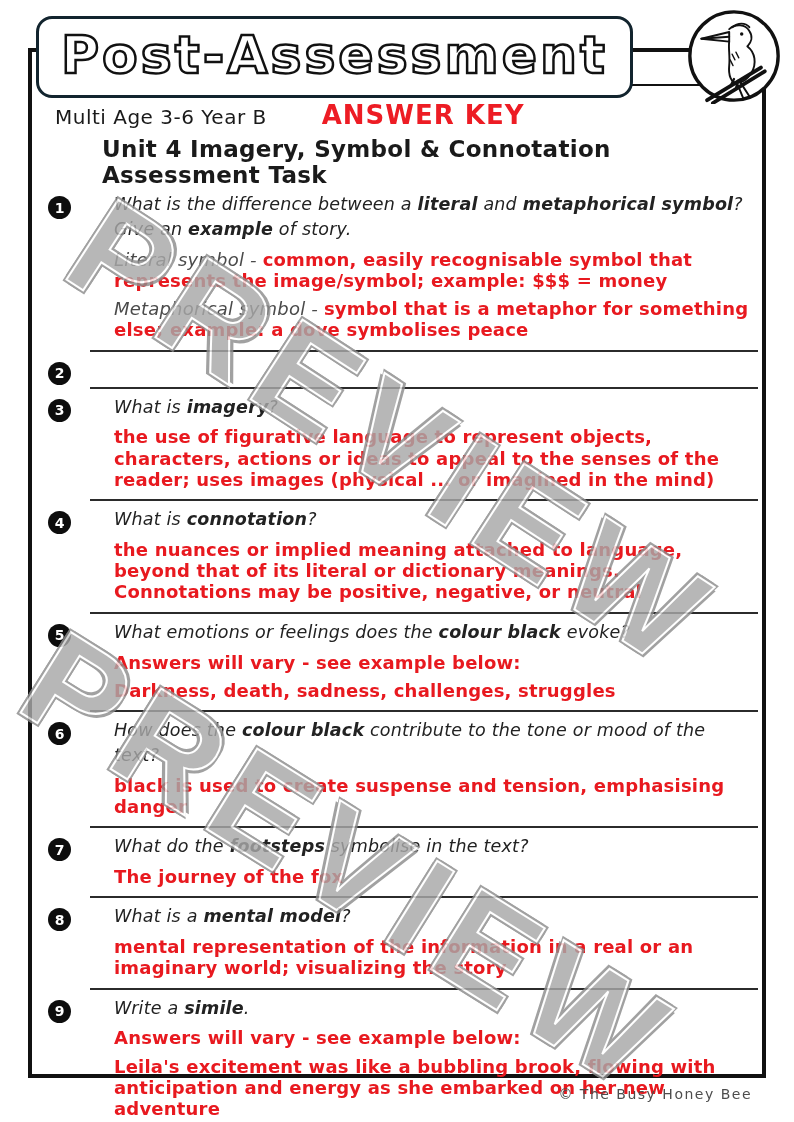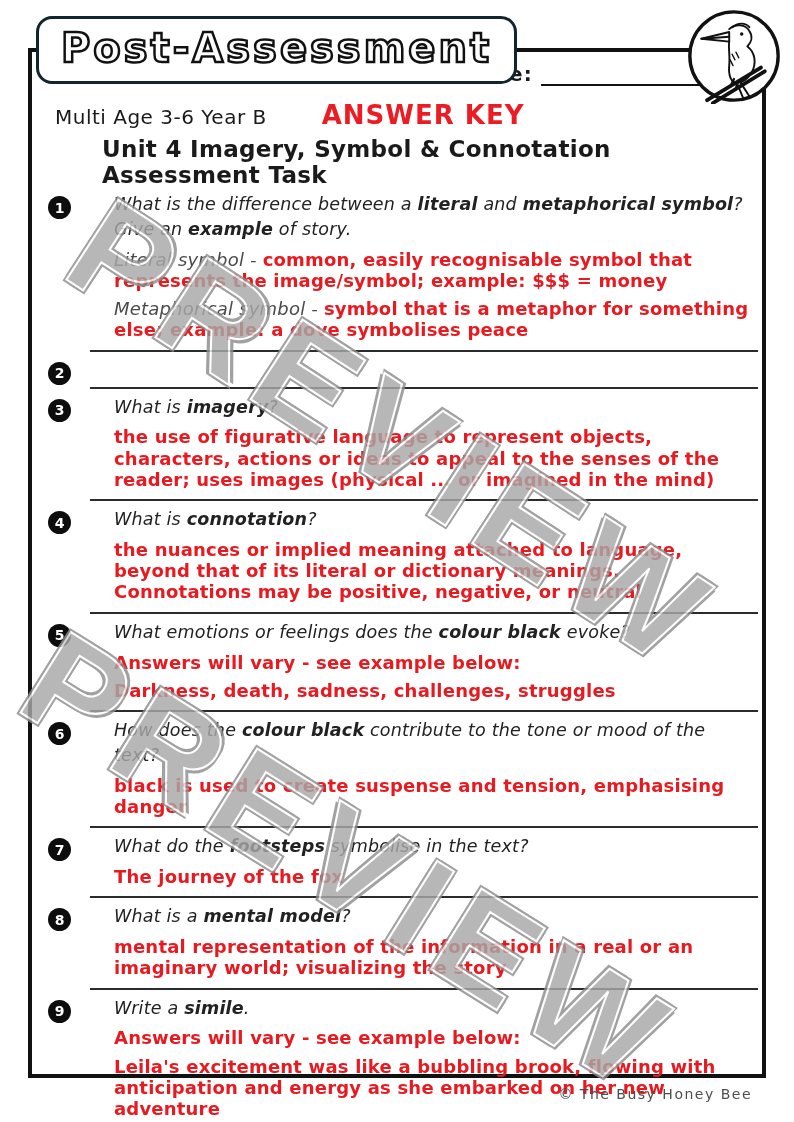--- a/index.html
+++ b/index.html
@@ -16,21 +16,21 @@
     position:absolute; left:28px; top:48px; width:738px; height:1030px;
     border:4px solid #111;
   }
   .badge-box {
     position:absolute; left:36px; top:16px; z-index:3;
     background:#fff; border:3px solid #12242e; border-radius:16px;
     padding:6px 22px 10px 22px;
   }
   .badge-text {
     font-family:"DejaVu Sans", sans-serif;
-    font-weight:bold; font-size:40px; letter-spacing:3px;
+    font-weight:bold; font-size:52px; letter-spacing:3px;
     color:#ffffff; -webkit-text-stroke:2.5px #111;
     text-stroke:2.5px #111;
   }
   .bird-wrap { position:absolute; left:686px; top:8px; z-index:3; }
   .name-row { position:absolute; left:455px; top:62px; z-index:2; display:flex; align-items:flex-end; }
   .name-label { font-size:20px; font-weight:bold; letter-spacing:1px; }
   .name-line { width:190px; border-bottom:2px solid #111; height:24px; margin-left:8px; }
   .title-block { position:absolute; left:55px; top:100px; z-index:2; width:700px; }
   .program { font-size:20px; font-weight:normal; display:inline-block; letter-spacing:0.5px; }
   .answer-key {

